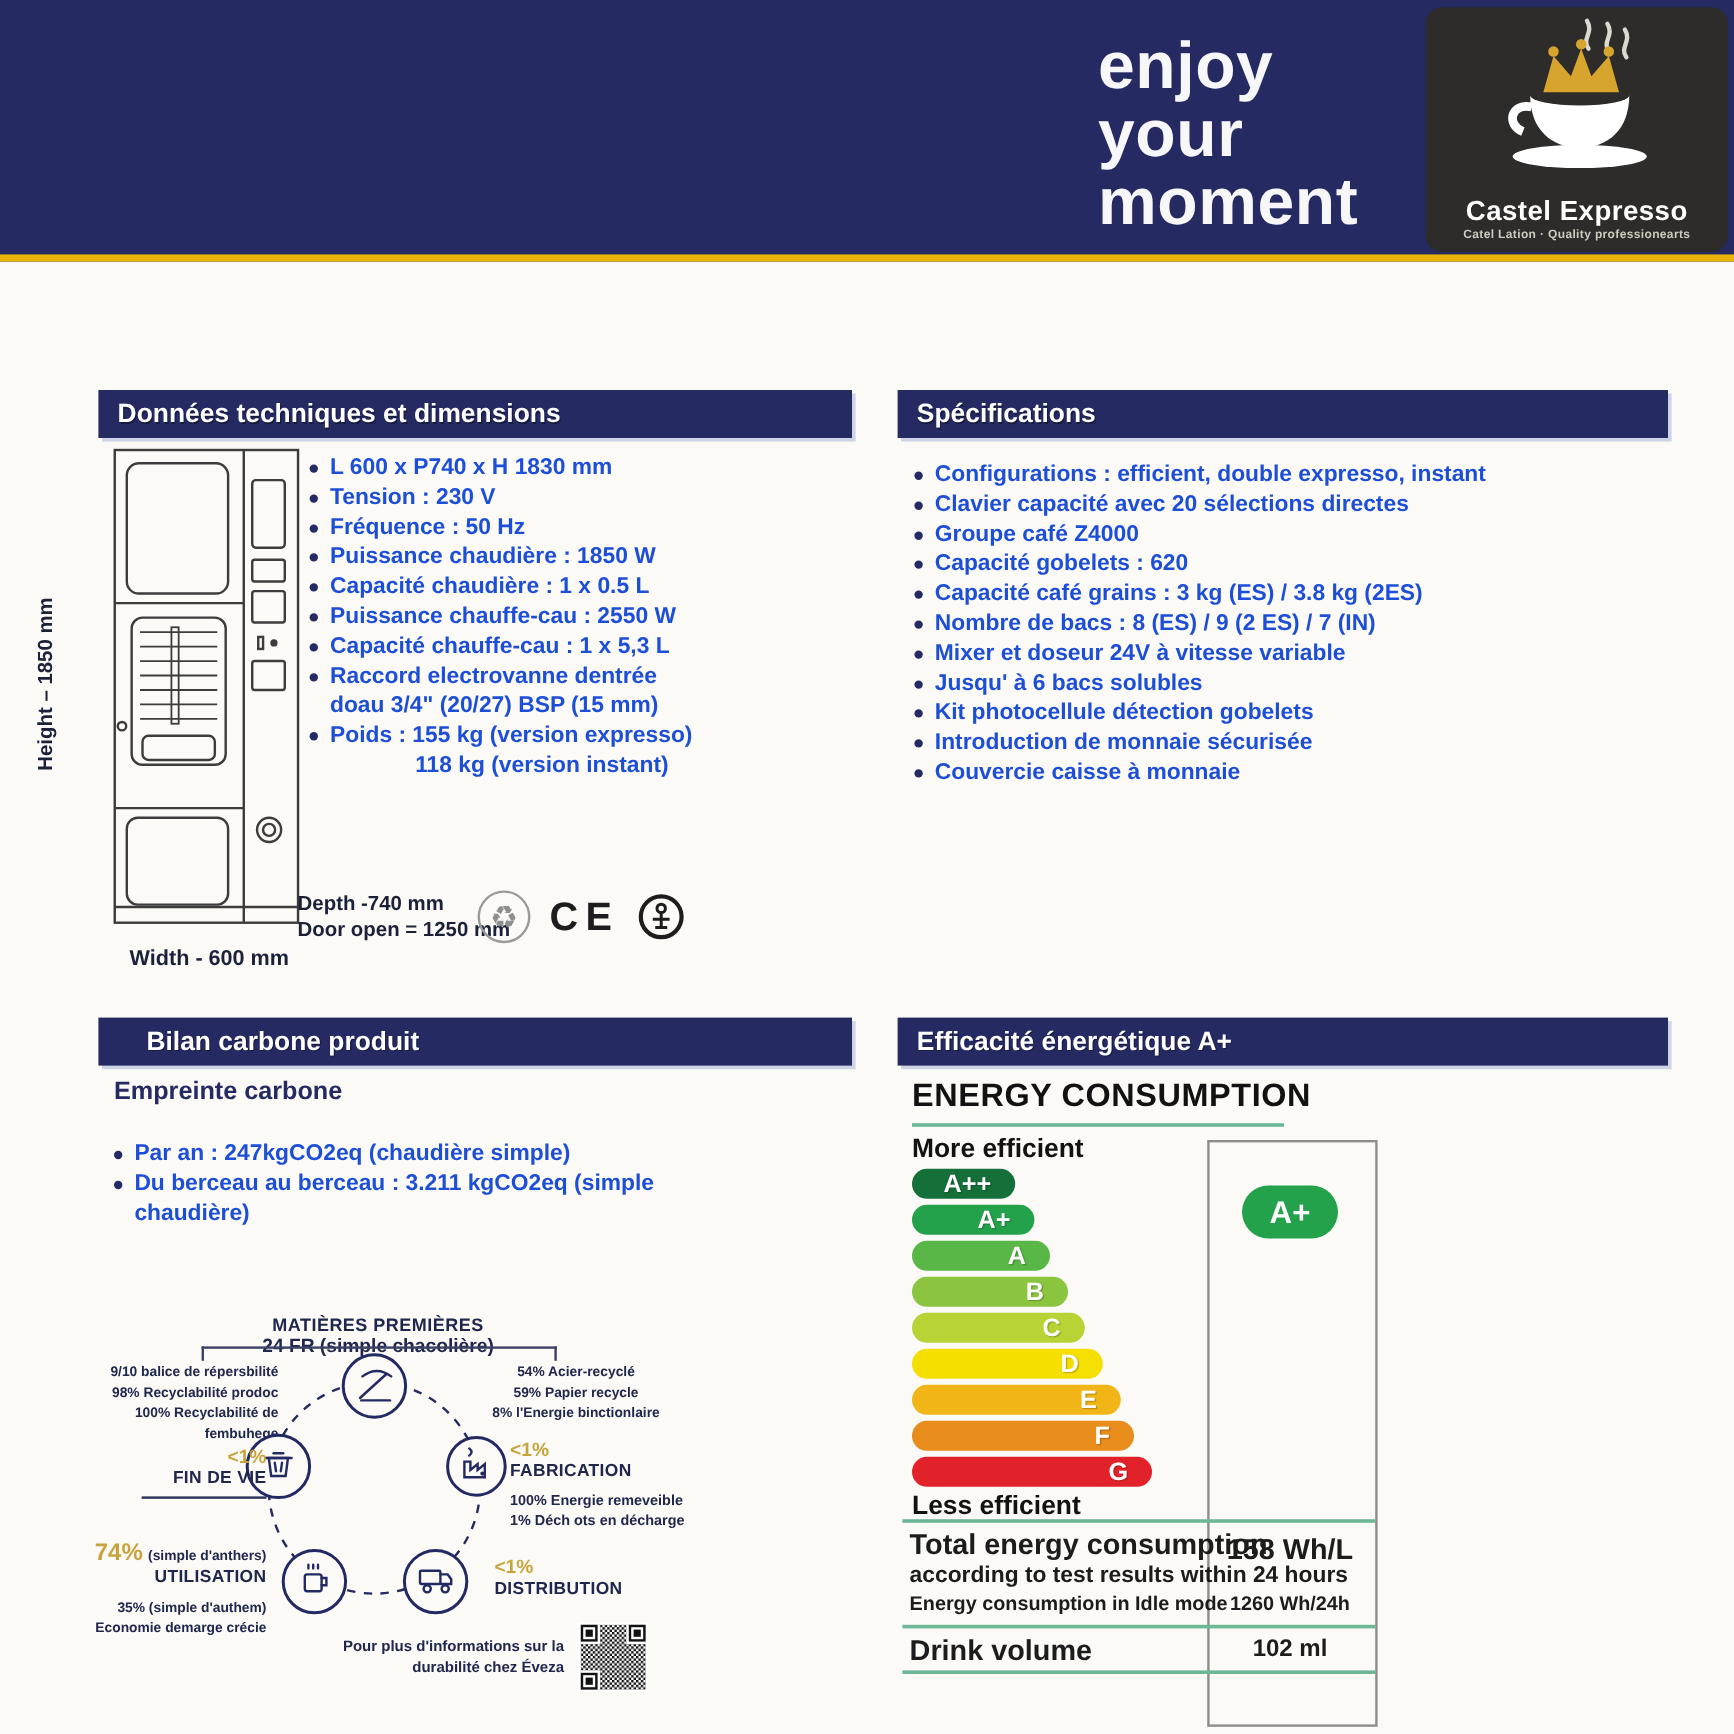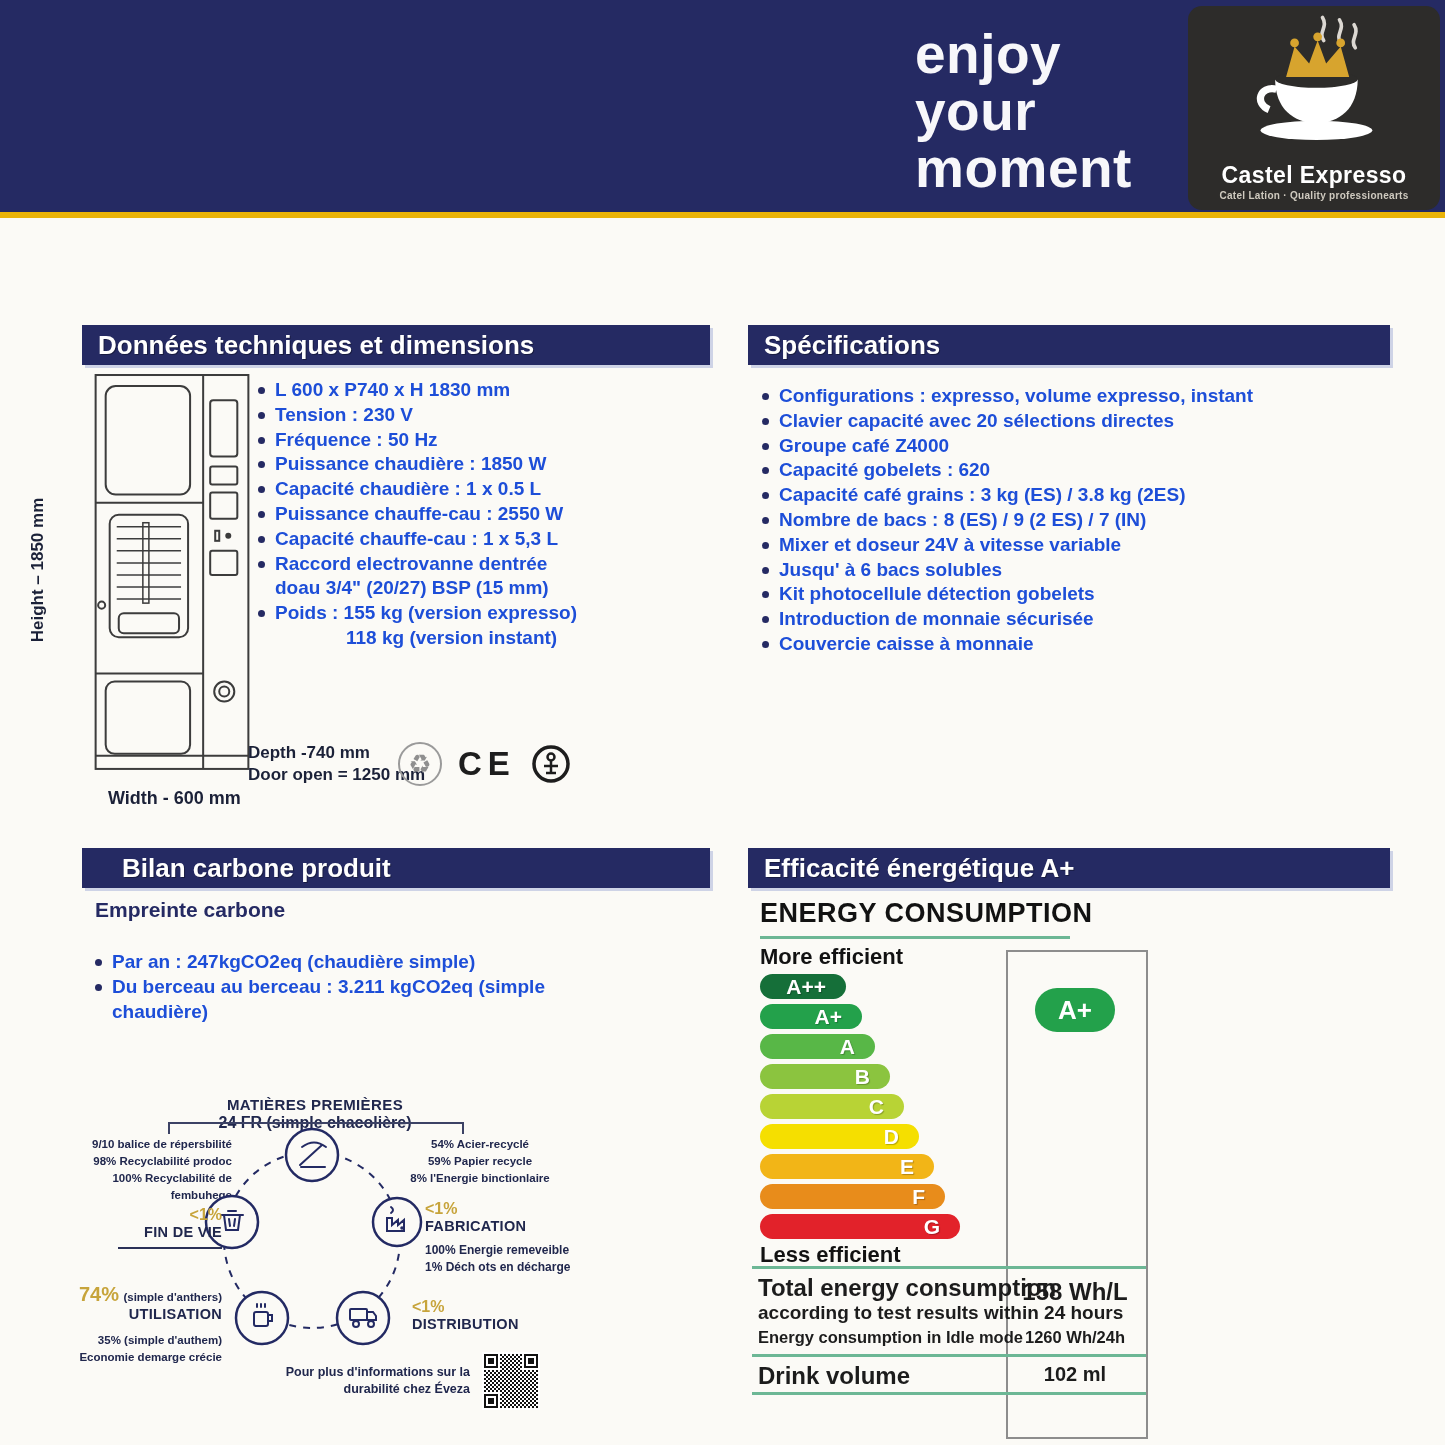--- a/index.html
+++ b/index.html
@@ -11,21 +11,21 @@
   .slogan{position:absolute;left:915px;top:26px;color:#f7f7fa;font-size:55px;font-weight:700;
           line-height:1.04;letter-spacing:.5px;}
   .logocard{position:absolute;right:5px;top:6px;width:252px;height:204px;background:#2d2c2a;
             border-radius:14px;}
   .logocup{position:absolute;left:41px;top:2px;}
   .brand{position:absolute;left:0;top:156px;width:100%;text-align:center;color:#fff;
          font-size:23px;font-weight:700;letter-spacing:.4px;}
   .brandsub{position:absolute;left:0;top:184px;width:100%;text-align:center;color:#cfcabf;
             font-size:10px;font-weight:700;letter-spacing:.3px;}
   
-  .shead{position:absolute;height:40px;background:#252a63;color:#fff;font-size:26px;font-weight:700;
+  .shead{position:absolute;height:40px;background:#252a63;color:#fff;font-size:22px;font-weight:700;
          display:flex;align-items:center;padding-left:16px;box-sizing:border-box;
          box-shadow:3px 3px 0 rgba(150,165,210,.45);text-shadow:1px 1px 0 rgba(0,0,0,.35);}
   
   .blist .li{display:flex;font-size:19px;font-weight:600;color:#1d4ed8;line-height:24.8px;}
   .blist .dot{flex:none;width:7px;height:7px;border-radius:50%;background:#252a63;margin:9px 10px 0 0;}
   .blist .cont{margin-left:17px;}
   .blist .cont2{margin-left:88px;}
   
   .hlabel{position:absolute;left:-62px;top:560px;width:200px;text-align:center;font-size:17px;
           font-weight:600;transform:rotate(-90deg);transform-origin:center;}
@@ -193,21 +193,21 @@
       <path d="M21,18 v12 M14,23 h14 M16,30 h10" stroke="#1d1d1d" stroke-width="2.5" fill="none"></path>
     </svg>
   </div>
 
   <div class="shead" style="left:748px;top:325px;width:642px;">
     <span>Spécifications</span>
   </div>
   <div class="blist abs" style="left:762px;top:384px;">
       <div class="li">
         <span class="dot"></span>
-        <span class="txt">Configurations : expresso, volume expresso, instant</span>
+        <span class="txt">Configurations : efficient, double expresso, instant</span>
       </div>
       <div class="li">
         <span class="dot"></span>
         <span class="txt">Clavier capacité avec 20 sélections directes</span>
       </div>
       <div class="li">
         <span class="dot"></span>
         <span class="txt">Groupe café Z4000</span>
       </div>
       <div class="li">

